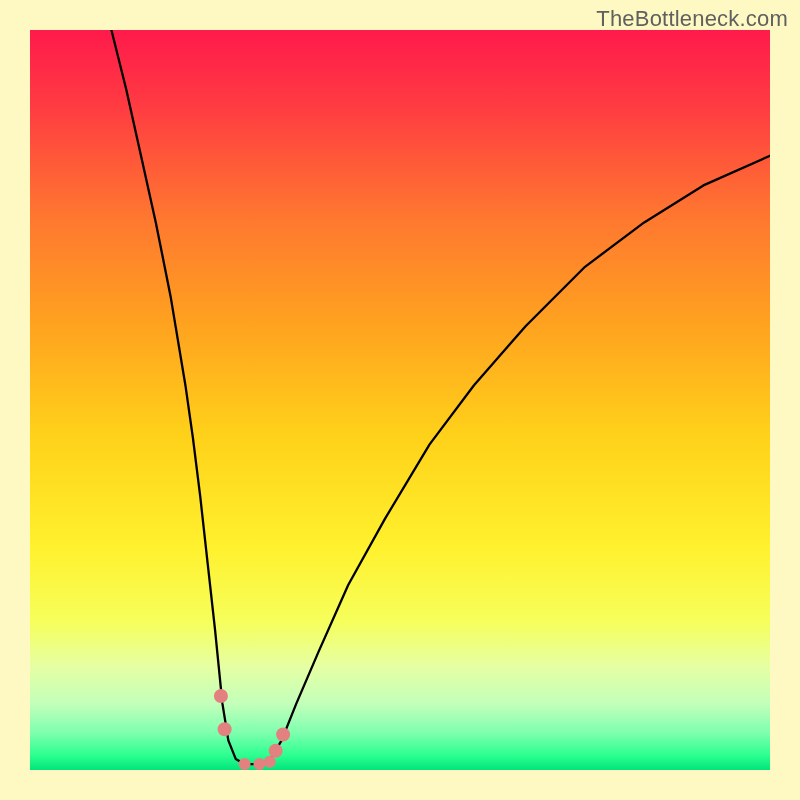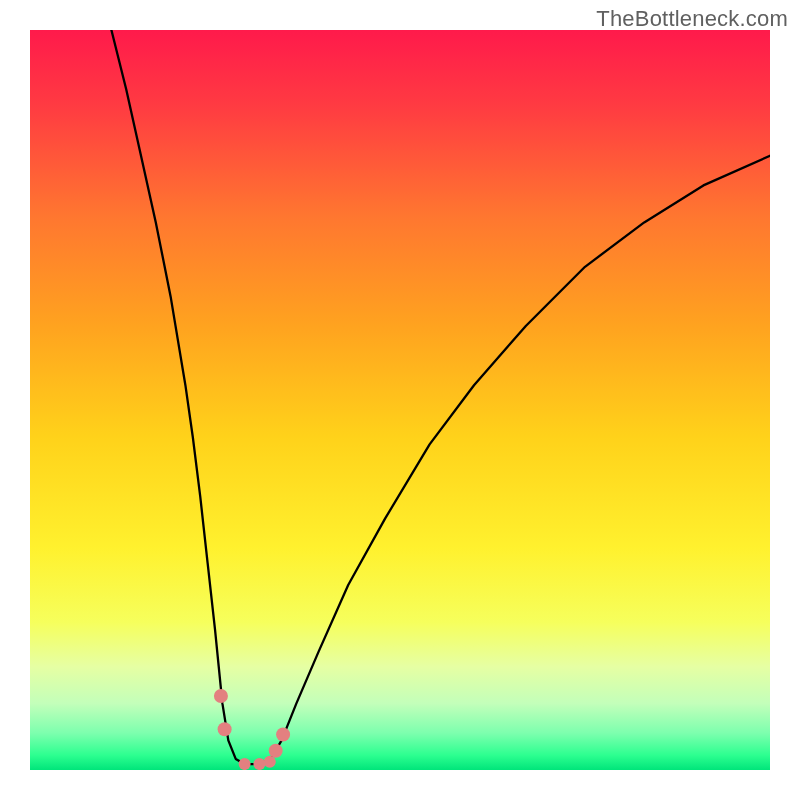--- a/index.html
+++ b/index.html
@@ -8,21 +8,21 @@
     width: 800px;
     height: 800px;
     overflow: hidden;
     background: #000;
     font-family: Arial, Helvetica, sans-serif;
   }
   .frame {
     position: relative;
     width: 800px;
     height: 800px;
-    background: #ffffff;
+    background: #fef9c3;
   }
   .watermark {
     position: absolute;
     top: 6px;
     right: 12px;
     color: #606060;
     font-size: 22px;
     font-weight: 400;
     letter-spacing: 0.2px;
     z-index: 10;

